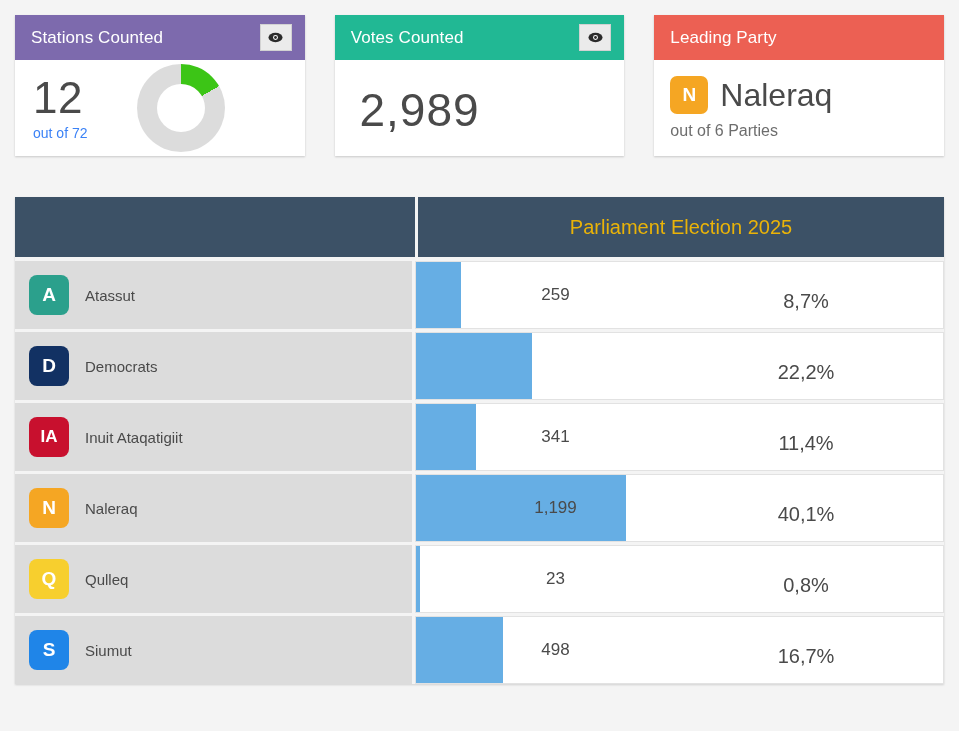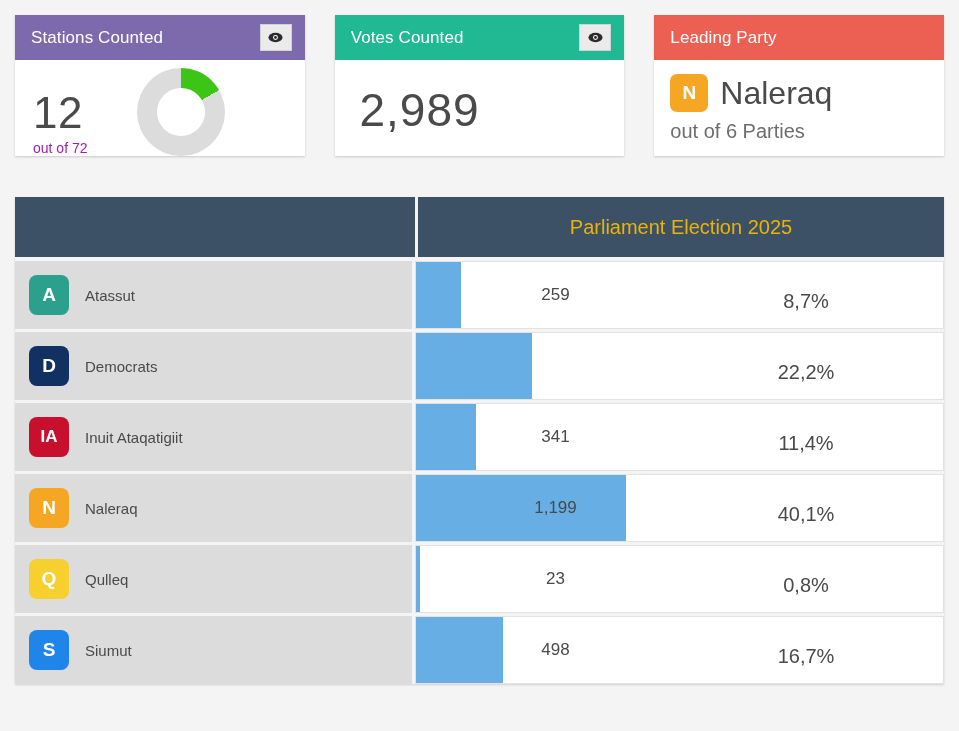--- a/index.html
+++ b/index.html
@@ -50,21 +50,21 @@
     border: 1px solid #d2d2d2;
     display: flex;
     align-items: center;
     justify-content: center;
     cursor: pointer;
     flex: 0 0 auto;
   }
   .card-body {
     height: 96px;
     display: flex;
-    align-items: flex-end;
+    align-items: center;
     padding: 0 18px;
     box-sizing: border-box;
     position: relative;
   }
 
   
   .stat-left {
     display: flex;
     flex-direction: column;
     justify-content: center;
@@ -72,21 +72,21 @@
   }
   .big-num {
     font-size: 44px;
     color: #4a4a4a;
     font-weight: 400;
     line-height: 46px;
     letter-spacing: .5px;
   }
   .sub-num {
     font-size: 14px;
-    color: #a21caf;
+    color: #3b82f6;
     margin-top: 4px;
   }
   .donut {
     width: 88px;
     height: 88px;
     border-radius: 50%;
     position: relative;
     margin-left: 8px;
   }
   .donut::after {
@@ -146,21 +146,21 @@
     color: #ffffff;
     font-size: 19px;
     font-weight: bold;
   }
   .lead-name {
     font-size: 32px;
     color: #4a4a4a;
     line-height: 34px;
   }
   .lead-sub {
-    font-size: 20px;
+    font-size: 16px;
     color: #6d6d6d;
     margin-top: 8px;
   }
 
   
   .table-wrap {
     margin: 41px 15px 0 15px;
     box-shadow: 0 1px 2px rgba(0,0,0,0.15);
     background: #dcdcdc;
   }

